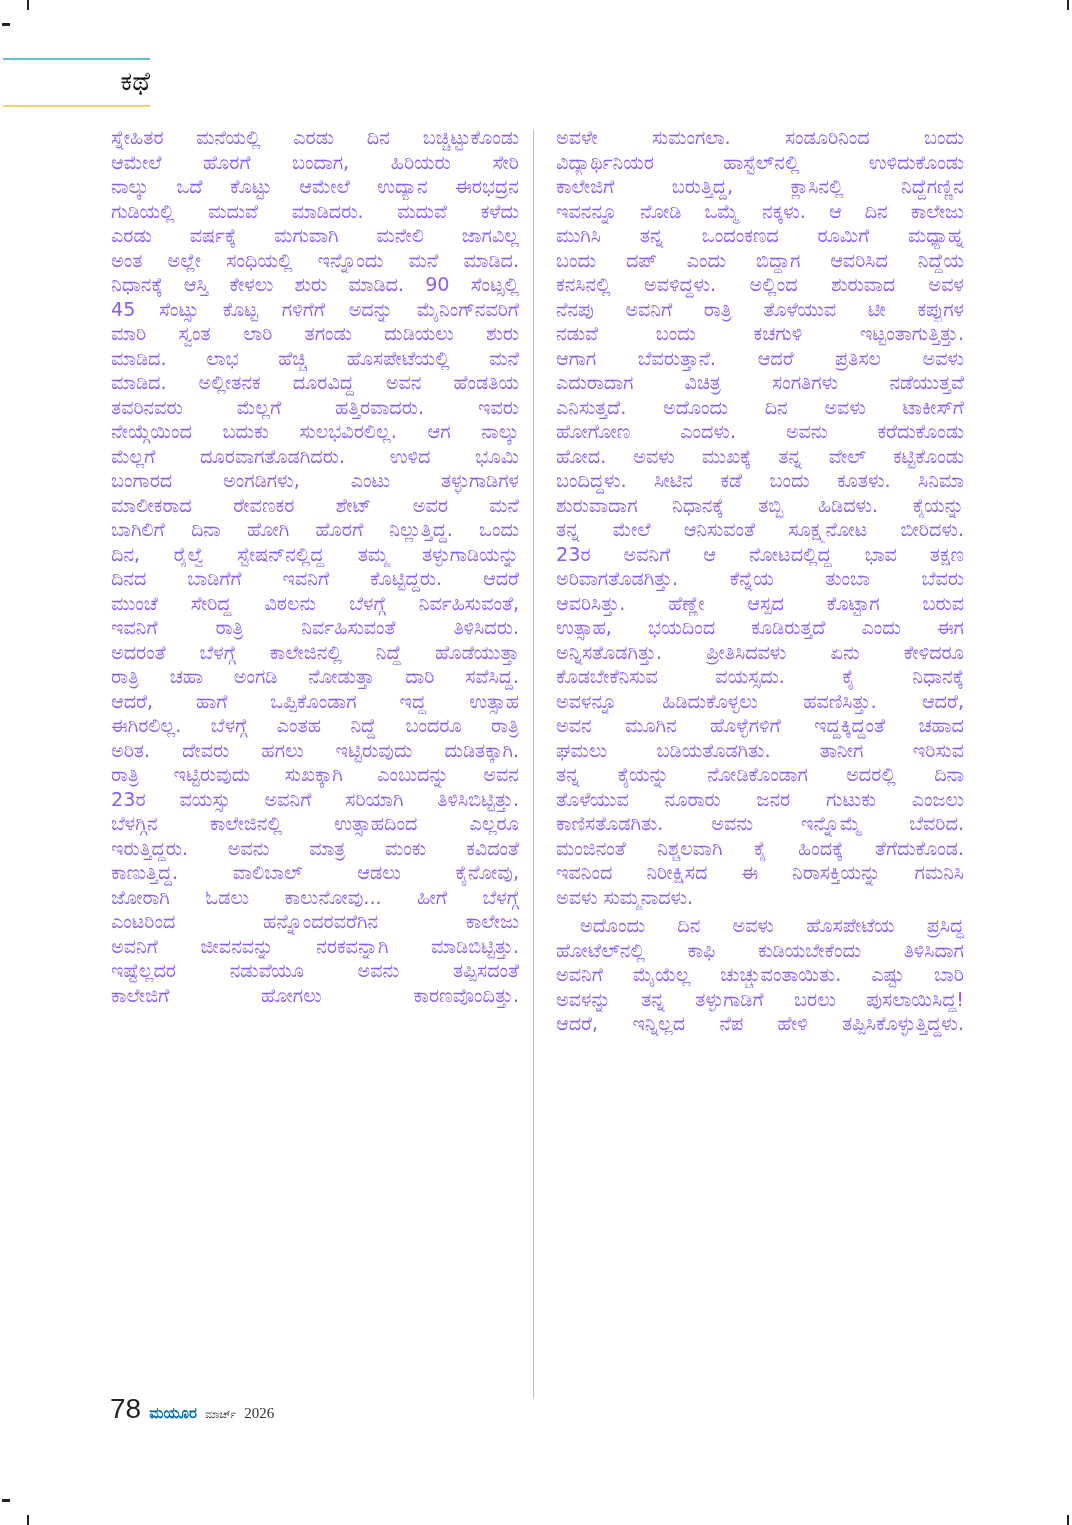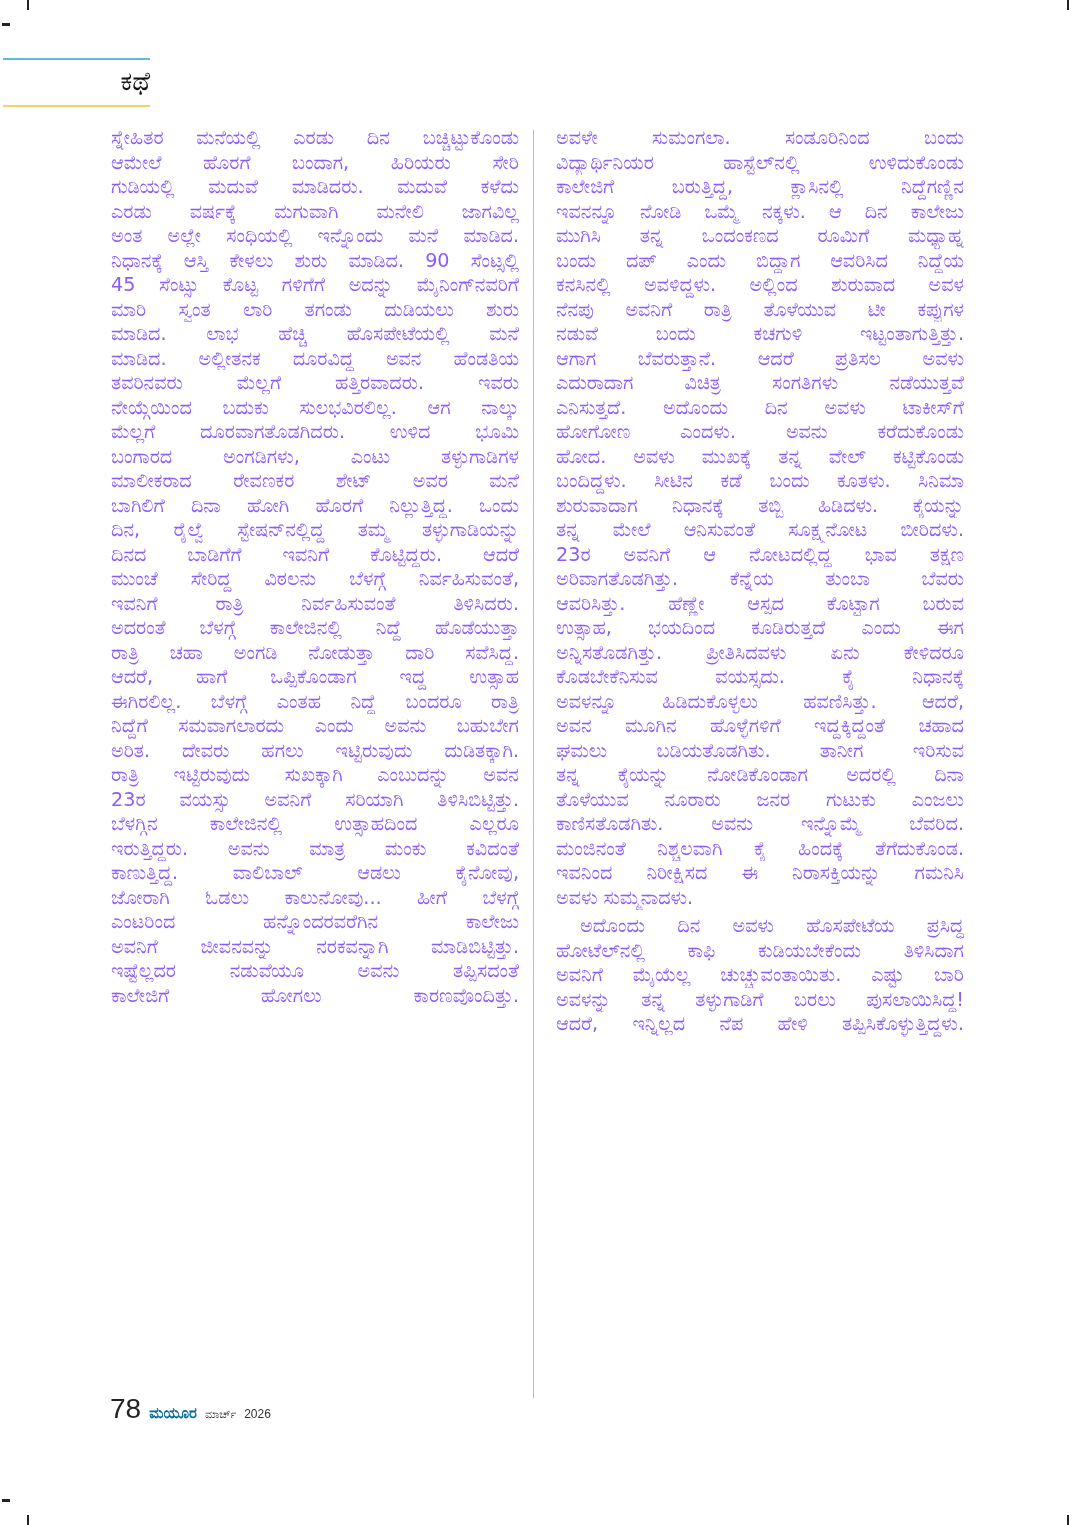--- a/index.html
+++ b/index.html
@@ -104,22 +104,22 @@
     .footer .mag-name {
       font-size: 15px;
       font-weight: bold;
       color: #0369a1;
     }
     .footer .month {
       font-size: 11px;
       color: #333;
     }
     .footer .year {
-      font-family: Liberation Sans, sans-serif;
-      font-size: 12px;
+      font-family: Liberation Serif, serif;
+      font-size: 15px;
       color: #333;
     }
   </style>
 </head>
 <body>
 
 <div class="crop-mark crop-v" style="left:27px; top:0;"></div>
 <div class="crop-mark crop-h" style="left:2px; top:23px;"></div>
 <div class="crop-mark crop-v" style="left:1067px; top:0;"></div>
 <div class="crop-mark crop-h" style="left:2px; top:1499px;"></div>
@@ -129,20 +129,21 @@
 <div class="section-header">
   <div class="rule-top"></div>
   <div class="title">ಕಥೆ</div>
   <div class="rule-bottom"></div>
 </div>
 
 <div class="column left">
   <p>
     <span class="line">ಸ್ನೇಹಿತರ ಮನೆಯಲ್ಲಿ ಎರಡು ದಿನ ಬಚ್ಚಿಟ್ಟುಕೊಂಡು</span>
     <span class="line">ಆಮೇಲೆ ಹೊರಗೆ ಬಂದಾಗ, ಹಿರಿಯರು ಸೇರಿ</span>
+    <span class="line">ನಾಲ್ಕು ಒದೆ ಕೊಟ್ಟು ಆಮೇಲೆ ಉದ್ಯಾನ ಈರಭದ್ರನ</span>
     <span class="line">ಗುಡಿಯಲ್ಲಿ ಮದುವೆ ಮಾಡಿದರು. ಮದುವೆ ಕಳೆದು</span>
     <span class="line">ಎರಡು ವರ್ಷಕ್ಕೆ ಮಗುವಾಗಿ ಮನೇಲಿ ಜಾಗವಿಲ್ಲ</span>
     <span class="line">ಅಂತ ಅಲ್ಲೇ ಸಂಧಿಯಲ್ಲಿ ಇನ್ನೊಂದು ಮನೆ ಮಾಡಿದ.</span>
     <span class="line">ನಿಧಾನಕ್ಕೆ ಆಸ್ತಿ ಕೇಳಲು ಶುರು ಮಾಡಿದ. 90 ಸೆಂಟ್ಸಲ್ಲಿ</span>
     <span class="line">45 ಸೆಂಟ್ಸು ಕೊಟ್ಟ ಗಳಿಗೆಗೆ ಅದನ್ನು ಮೈನಿಂಗ್‌ನವರಿಗೆ</span>
     <span class="line">ಮಾರಿ ಸ್ವಂತ ಲಾರಿ ತಗಂಡು ದುಡಿಯಲು ಶುರು</span>
     <span class="line">ಮಾಡಿದ. ಲಾಭ ಹೆಚ್ಚಿ ಹೊಸಪೇಟೆಯಲ್ಲಿ ಮನೆ</span>
     <span class="line">ಮಾಡಿದ. ಅಲ್ಲೀತನಕ ದೂರವಿದ್ದ ಅವನ ಹೆಂಡತಿಯ</span>
     <span class="line">ತವರಿನವರು ಮೆಲ್ಲಗೆ ಹತ್ತಿರವಾದರು. ಇವರು</span>
     <span class="line">ನೇಯ್ಗೆಯಿಂದ ಬದುಕು ಸುಲಭವಿರಲಿಲ್ಲ. ಆಗ ನಾಲ್ಕು</span>
@@ -151,21 +152,20 @@
     <span class="line">ಮಾಲೀಕರಾದ ರೇವಣಕರ ಶೇಟ್ ಅವರ ಮನೆ</span>
     <span class="line">ಬಾಗಿಲಿಗೆ ದಿನಾ ಹೋಗಿ ಹೊರಗೆ ನಿಲ್ಲುತ್ತಿದ್ದ. ಒಂದು</span>
     <span class="line">ದಿನ, ರೈಲ್ವೆ ಸ್ಟೇಷನ್‌ನಲ್ಲಿದ್ದ ತಮ್ಮ ತಳ್ಳುಗಾಡಿಯನ್ನು</span>
     <span class="line">ದಿನದ ಬಾಡಿಗೆಗೆ ಇವನಿಗೆ ಕೊಟ್ಟಿದ್ದರು. ಆದರೆ</span>
     <span class="line">ಮುಂಚೆ ಸೇರಿದ್ದ ವಿಠಲನು ಬೆಳಗ್ಗೆ ನಿರ್ವಹಿಸುವಂತೆ,</span>
     <span class="line">ಇವನಿಗೆ ರಾತ್ರಿ ನಿರ್ವಹಿಸುವಂತೆ ತಿಳಿಸಿದರು.</span>
     <span class="line">ಅದರಂತೆ ಬೆಳಗ್ಗೆ ಕಾಲೇಜಿನಲ್ಲಿ ನಿದ್ದೆ ಹೊಡೆಯುತ್ತಾ</span>
     <span class="line">ರಾತ್ರಿ ಚಹಾ ಅಂಗಡಿ ನೋಡುತ್ತಾ ದಾರಿ ಸವೆಸಿದ್ದ.</span>
     <span class="line">ಆದರೆ, ಹಾಗೆ ಒಪ್ಪಿಕೊಂಡಾಗ ಇದ್ದ ಉತ್ಸಾಹ</span>
     <span class="line">ಈಗಿರಲಿಲ್ಲ. ಬೆಳಗ್ಗೆ ಎಂತಹ ನಿದ್ದೆ ಬಂದರೂ ರಾತ್ರಿ</span>
-    <span class="line">ನಿದ್ದೆಗೆ ಸಮವಾಗಲಾರದು ಎಂದು ಅವನು ಬಹುಬೇಗ</span>
     <span class="line">ಅರಿತ. ದೇವರು ಹಗಲು ಇಟ್ಟಿರುವುದು ದುಡಿತಕ್ಕಾಗಿ.</span>
     <span class="line">ರಾತ್ರಿ ಇಟ್ಟಿರುವುದು ಸುಖಕ್ಕಾಗಿ ಎಂಬುದನ್ನು ಅವನ</span>
     <span class="line">23ರ ವಯಸ್ಸು ಅವನಿಗೆ ಸರಿಯಾಗಿ ತಿಳಿಸಿಬಿಟ್ಟಿತ್ತು.</span>
     <span class="line">ಬೆಳಗ್ಗಿನ ಕಾಲೇಜಿನಲ್ಲಿ ಉತ್ಸಾಹದಿಂದ ಎಲ್ಲರೂ</span>
     <span class="line">ಇರುತ್ತಿದ್ದರು. ಅವನು ಮಾತ್ರ ಮಂಕು ಕವಿದಂತೆ</span>
     <span class="line">ಕಾಣುತ್ತಿದ್ದ. ವಾಲಿಬಾಲ್ ಆಡಲು ಕೈನೋವು,</span>
     <span class="line">ಜೋರಾಗಿ ಓಡಲು ಕಾಲುನೋವು... ಹೀಗೆ ಬೆಳಗ್ಗೆ</span>
     <span class="line">ಎಂಟರಿಂದ ಹನ್ನೊಂದರವರೆಗಿನ ಕಾಲೇಜು</span>
     <span class="line">ಅವನಿಗೆ ಜೀವನವನ್ನು ನರಕವನ್ನಾಗಿ ಮಾಡಿಬಿಟ್ಟಿತ್ತು.</span>
     <span class="line">ಇಷ್ಟೆಲ್ಲದರ ನಡುವೆಯೂ ಅವನು ತಪ್ಪಿಸದಂತೆ</span>

